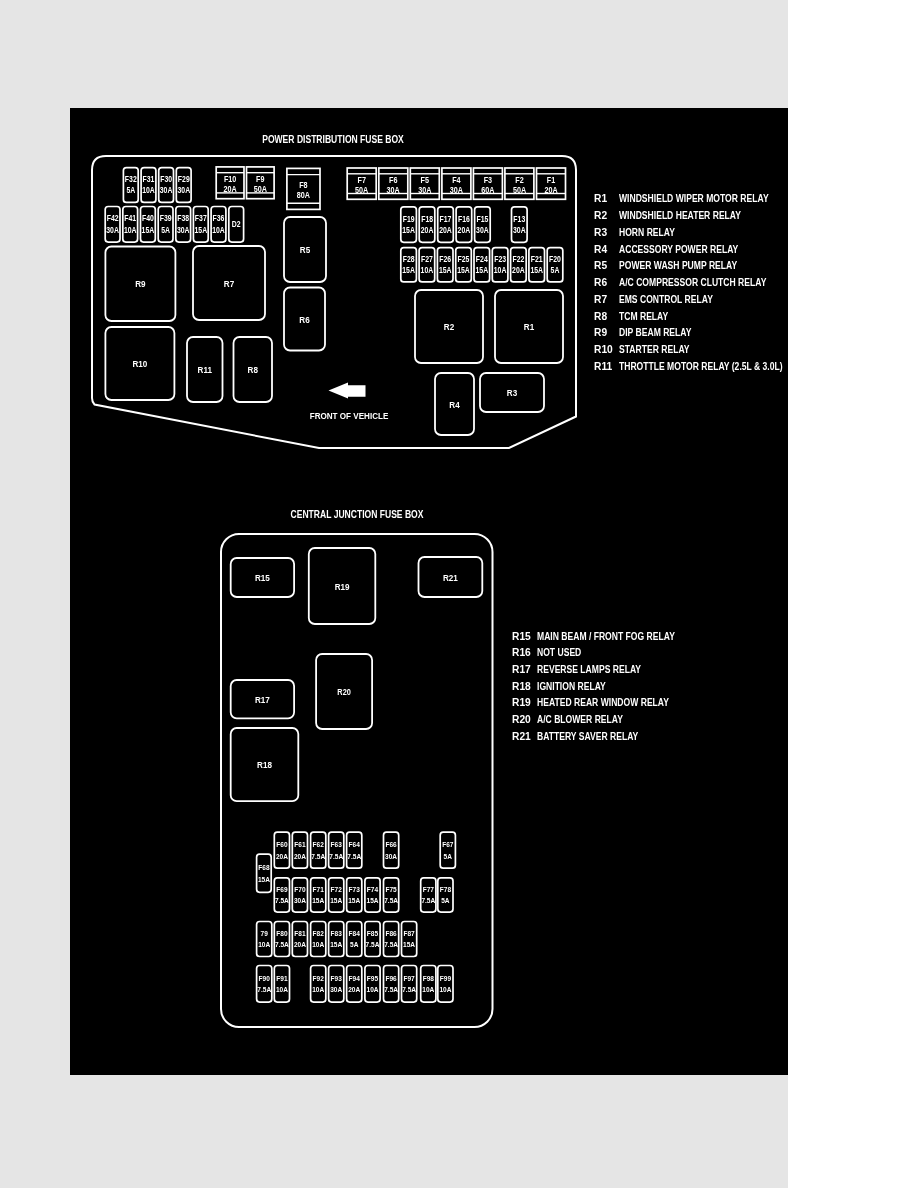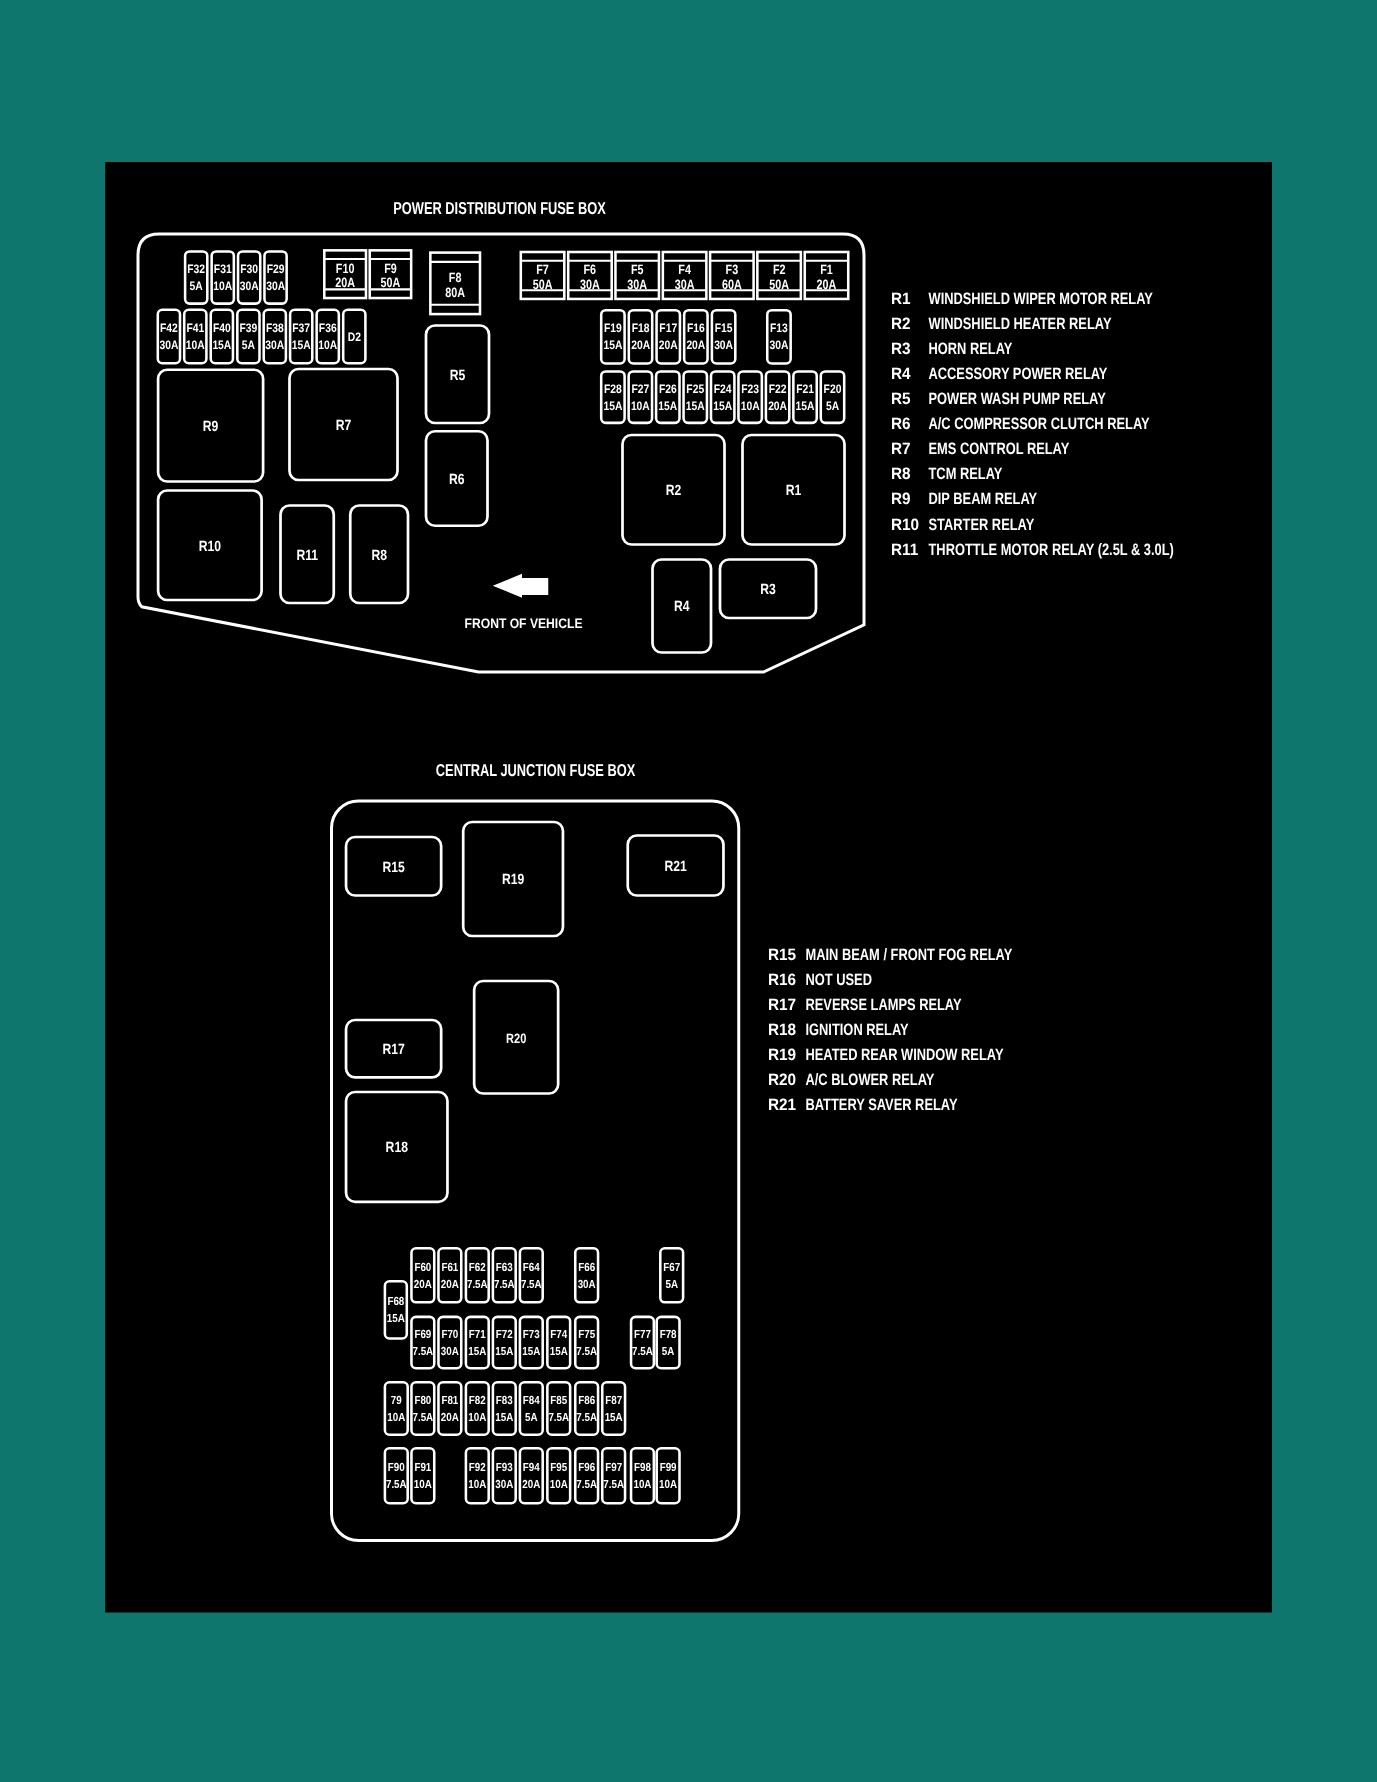--- a/index.html
+++ b/index.html
@@ -1,15 +1,15 @@
 <!DOCTYPE html>
 <html><head><meta charset="utf-8">
 <style>
 html,body{margin:0;padding:0;background:#fff;}
-#page{position:relative;width:918px;height:1188px;background:#0f766e;overflow:hidden;}
+#page{position:relative;width:788px;height:1188px;background:#e5e5e5;overflow:hidden;}
 svg text{fill:#fff;font-family:"Liberation Sans",sans-serif;font-weight:bold;}
 </style></head><body>
 <div id="page">
 <svg width="918" height="1188" viewBox="0 0 918 1188">
 <rect x="70" y="108" width="778" height="967" fill="#000"></rect>
 <g transform="translate(333.0 142.5) scale(0.745 1)">
         <text x="0" y="0" font-size="11.5" text-anchor="middle">POWER DISTRIBUTION FUSE BOX</text>
       </g>
 <path d="M 106 156 L 562 156 Q 576 156 576 170 L 576 416.5 L 509 448 L 319 448 L 94.5 404.5 Q 92 402 92 398 L 92 170 Q 92 156 106 156 Z" fill="none" stroke="#fff" stroke-width="2"></path>
 <rect x="123.4" y="167.6" width="14.8" height="34.8" rx="3" fill="none" stroke="#fff" stroke-width="1.7"></rect>

